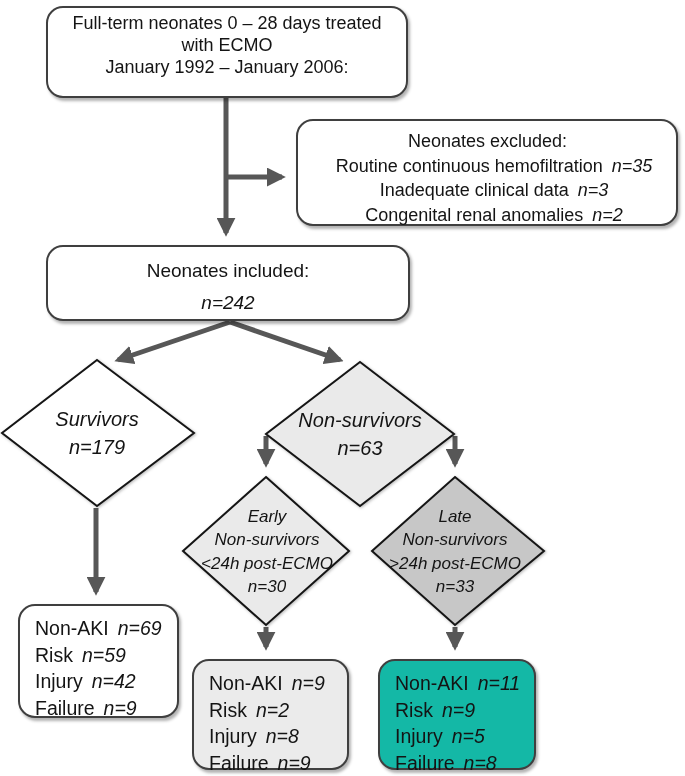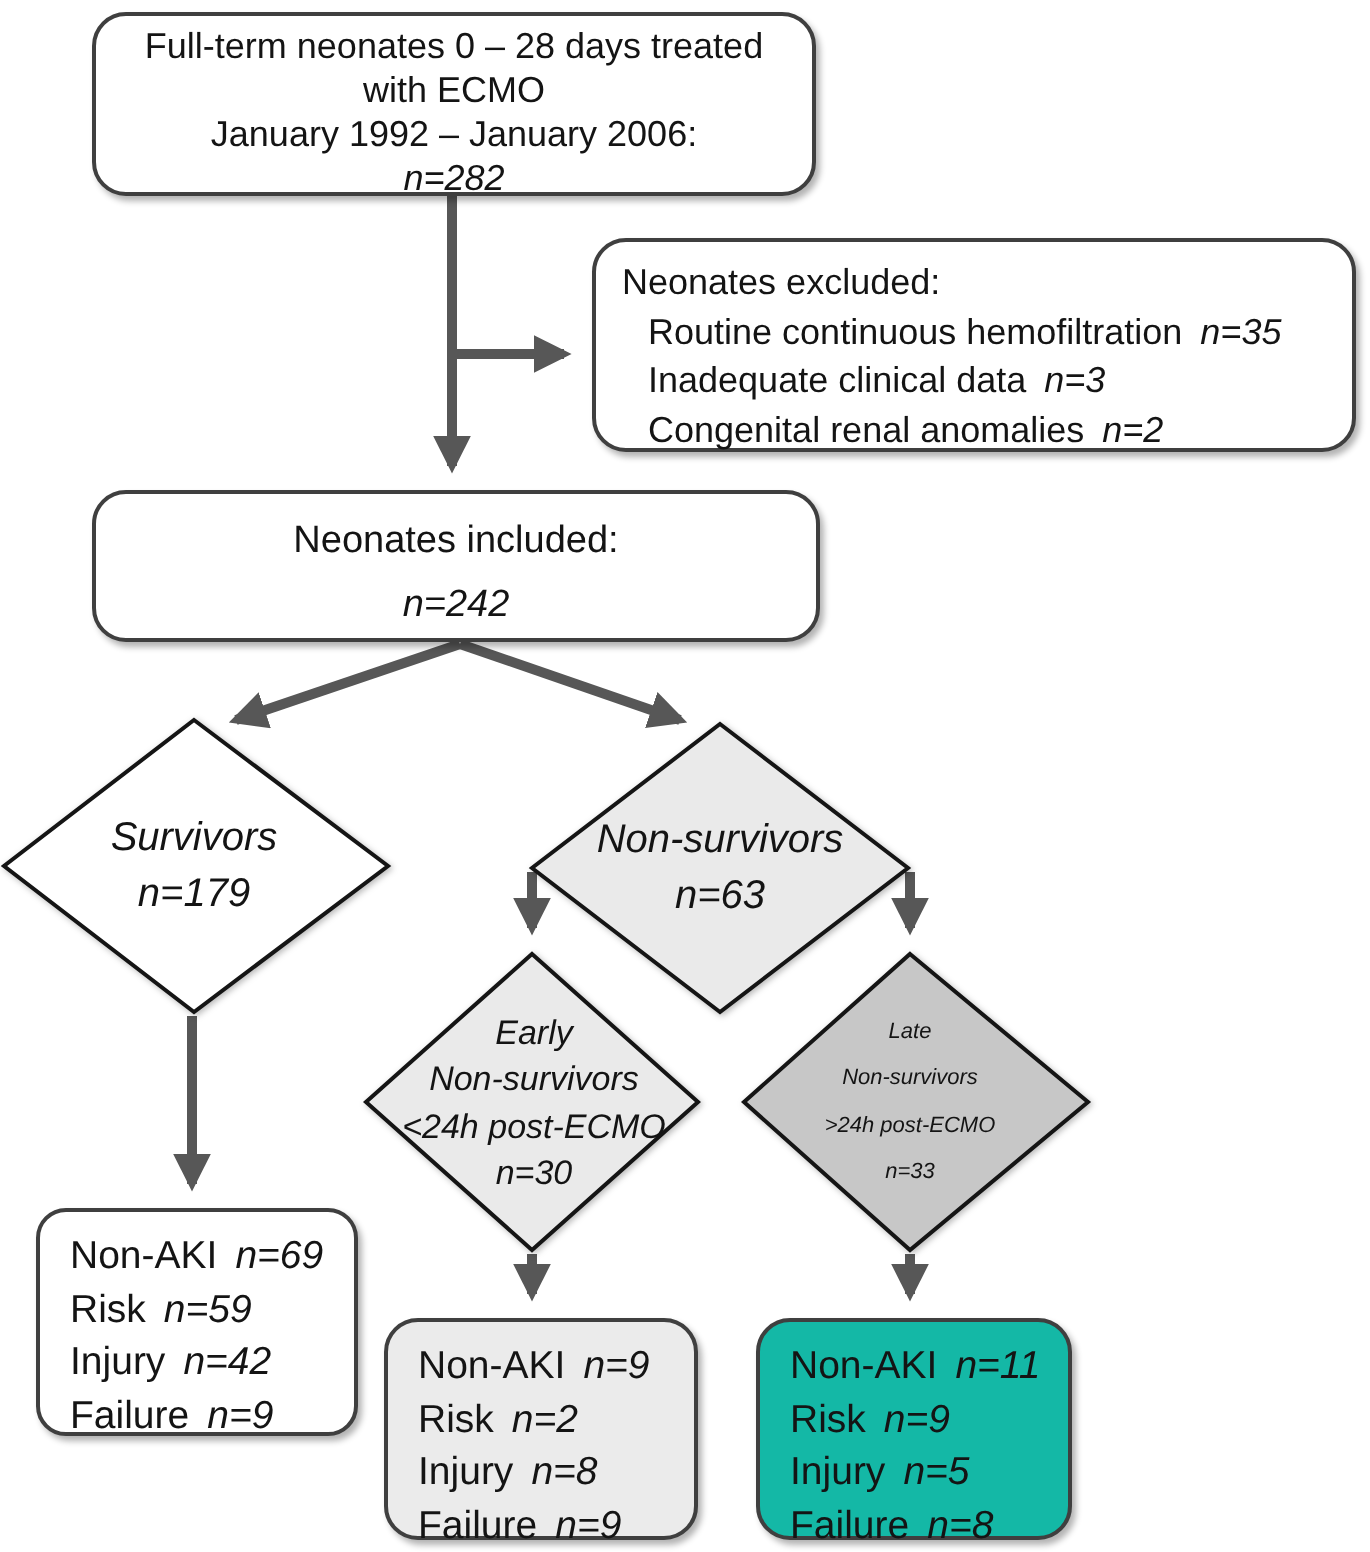--- a/index.html
+++ b/index.html
@@ -21,41 +21,41 @@
     background: #ffffff;
     border: 2.5px solid #3f3f3f;
     border-radius: 17px;
     box-shadow: 2px 2.5px 3px rgba(0,0,0,0.30);
     box-sizing: border-box;
   }
   .centered { text-align: center; }
   .top-box { left: 46px; top: 6px; width: 362px; height: 92px; padding-top: 4px;
              font-size: 18px; line-height: 22px; }
   .excluded-box { left: 296px; top: 119px; width: 382px; height: 107px;
-                  padding: 8px 12px 0 13px; font-size: 18px; line-height: 24.5px; }
+                  padding: 8px 12px 0 13px; font-size: 18px; line-height: 24.5px; text-align: center; }
   .excluded-box .item { padding-left: 13px; }
   .included-box { left: 46px; top: 245px; width: 364px; height: 76px;
                   padding-top: 8px; font-size: 19px; line-height: 32px; }
 
   .outcome-box { font-size: 19.5px; line-height: 26.5px; padding: 9px 8px 0 15px; }
-  .outcome-survivors { left: 18px;  top: 604px; width: 161px; height: 114px; border-radius: 15px; }
+  .outcome-survivors { left: 18px;  top: 604px; width: 161px; height: 114px; }
   .outcome-early     { left: 192px; top: 659px; width: 157px; height: 111px; background: #ebebeb; }
   .outcome-late      { left: 378px; top: 659px; width: 158px; height: 111px; background: #14b8a6; }
 
   
   .dlabel {
     position: absolute;
     display: flex; flex-direction: column;
     align-items: center; justify-content: center;
     text-align: center; font-style: italic;
   }
   .dlabel-survivors     { left: 10px;  top: 396px; width: 174px; height: 74px; font-size: 20px; line-height: 28px; }
   .dlabel-nonsurvivors  { left: 273px; top: 398px; width: 174px; height: 72px; font-size: 20px; line-height: 28px; }
   .dlabel-early         { left: 186px; top: 504px; width: 162px; height: 95px; font-size: 17px; line-height: 23.5px; }
-  .dlabel-late          { left: 374px; top: 504px; width: 162px; height: 95px; font-size: 11px; line-height: 23.5px; text-align: right; }
+  .dlabel-late          { left: 374px; top: 504px; width: 162px; height: 95px; font-size: 17px; line-height: 23.5px; text-align: right; }
 
   .n-italic { font-style: italic; }
   .row .n-italic { margin-left: 9px; }
   .diamond { stroke: #151515; stroke-width: 2; filter: drop-shadow(1.5px 1.5px 1.5px rgba(0,0,0,0.28)); }
   .fill-white { fill: #ffffff; }
   .fill-light { fill: #eaeaea; }
   .fill-dark  { fill: #c7c7c7; }
   .arrow { stroke: #575757; stroke-width: 5; fill: none; }
 </style>
 </head>
@@ -83,21 +83,20 @@
     <polygon class="diamond fill-white" points="97,360 194,433 97,506 2,433"></polygon>
     <polygon class="diamond fill-light" points="360,362 454,434 360,506 266,434"></polygon>
     <polygon class="diamond fill-light" points="266,477 349,551 266,625 183,551"></polygon>
     <polygon class="diamond fill-dark" points="455,477 544,551 455,625 372,551"></polygon>
   </svg>
 
   <div class="rbox top-box centered">
     <div>Full-term neonates 0 – 28 days treated</div>
     <div>with ECMO</div>
     <div>January 1992 – January 2006:</div>
-    <div class="n-italic">n=282</div>
   </div>
 
   <div class="rbox excluded-box">
     <div>Neonates excluded:</div>
     <div class="item row">
       <span>Routine continuous hemofiltration</span><span class="n-italic">n=35</span>
     </div>
     <div class="item row">
       <span>Inadequate clinical data</span><span class="n-italic">n=3</span>
     </div>

